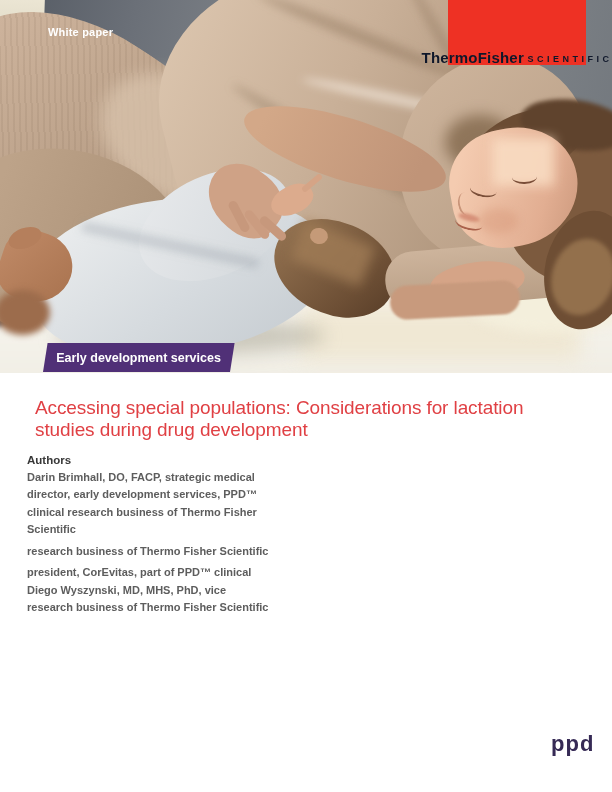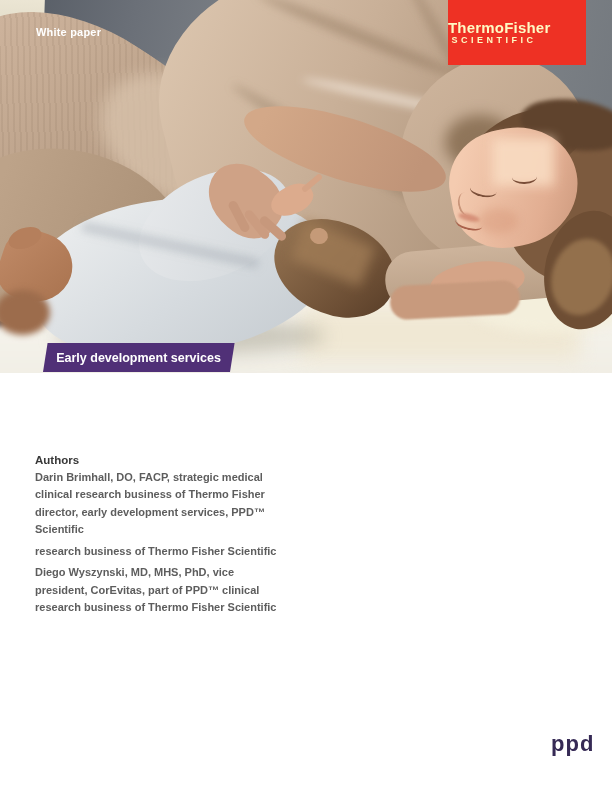--- a/index.html
+++ b/index.html
@@ -96,32 +96,32 @@
     border-radius:50%;transform:rotate(14deg);}
   .lip-shade{left:458px;top:214px;width:22px;height:7px;background:#d79179;filter:blur(1.5px);
     border-radius:50%;transform:rotate(14deg);}
   .cheek{left:478px;top:208px;width:40px;height:26px;background:rgba(210,140,110,.35);
     filter:blur(5px);border-radius:50%;}
   .hair-front{left:545px;top:210px;width:85px;height:120px;transform:rotate(12deg);border-radius:50%;background:#6e4e34;}
   .hair-wave{left:552px;top:238px;width:62px;height:78px;transform:rotate(18deg);border-radius:50%;
     background:#93704c;filter:blur(2px);}
 
   
-  .white-paper-label{left:36px;top:26px;color:#ffffff;font-size:11px;font-weight:bold;letter-spacing:.2px;}
-  .tf-logo{left:448px;top:0;width:138px;height:65px;background:#ee3124;color:#fef9c3;
-    display:flex;flex-direction:column;align-items:flex-start;justify-content:center;text-align:center;}
+  .white-paper-label{left:48px;top:26px;color:#ffffff;font-size:11px;font-weight:bold;letter-spacing:.2px;}
+  .tf-logo{left:448px;top:0;width:138px;height:65px;background:#ee3124;color:#0f172a;
+    display:flex;align-items:flex-end;justify-content:center;text-align:center;}
   .tf-line1{font-size:15px;font-weight:bold;letter-spacing:.2px;line-height:15px;}
   .tf-line2{font-size:9px;font-weight:bold;letter-spacing:3.5px;text-indent:3.5px;line-height:11px;}
   .banner{left:43px;top:343px;width:187px;height:29px;background:#503077;transform:skewX(-9deg);
     transform-origin:bottom left;display:flex;align-items:center;justify-content:center;}
   .banner span{display:inline-block;transform:skewX(9deg);color:#ffffff;
     font-size:12.5px;font-weight:bold;white-space:nowrap;}
   .title{left:35px;top:397px;color:#e04044;font-size:19px;line-height:22px;letter-spacing:-0.1px;}
   .title div{white-space:nowrap;}
-  .authors{left:35px;top:453px;color:#5d5d5d;font-size:11px;}
+  .authors{left:27px;top:453px;color:#5d5d5d;font-size:11px;}
   .authors-heading{color:#383838;font-weight:bold;font-size:11.5px;line-height:14px;margin-bottom:2px;}
   .author-entry{margin-bottom:4.5px;font-weight:bold;}
   .author-entry div{line-height:17.3px;white-space:nowrap;}
   .ppd-logo{left:551px;top:731px;color:#362a55;font-size:22px;font-weight:bold;letter-spacing:1px;}
 </style>
 </head>
 <body>
 
 <div class="page">
 
@@ -180,38 +180,40 @@
   <div class="abs tf-logo">
     <div class="tf-line1">ThermoFisher</div>
     <div class="tf-line2">SCIENTIFIC</div>
   </div>
 
   <div class="abs banner">
     <span>Early development services</span>
   </div>
 
   <div class="abs title">
+    <div>Accessing special populations: Considerations for lactation</div>
+    <div>studies during drug development</div>
   </div>
 
   <div class="abs authors">
     <div class="authors-heading">Authors</div>
 
     <div class="author-entry">
       <div>Darin Brimhall, DO, FACP, strategic medical</div>
+      <div>director, early development services, PPD™</div>
       <div>clinical research business of Thermo Fisher</div>
-      <div>director, early development services, PPD™</div>
       <div>Scientific</div>
     </div>
 
     <div class="author-entry">
       <div>research business of Thermo Fisher Scientific</div>
     </div>
 
     <div class="author-entry">
+      <div>president, CorEvitas, part of PPD™ clinical</div>
       <div>Diego Wyszynski, MD, MHS, PhD, vice</div>
-      <div>president, CorEvitas, part of PPD™ clinical</div>
       <div>research business of Thermo Fisher Scientific</div>
     </div>
   </div>
 
   <div class="abs ppd-logo">ppd</div>
 
 </div>
 
 </body></html>

